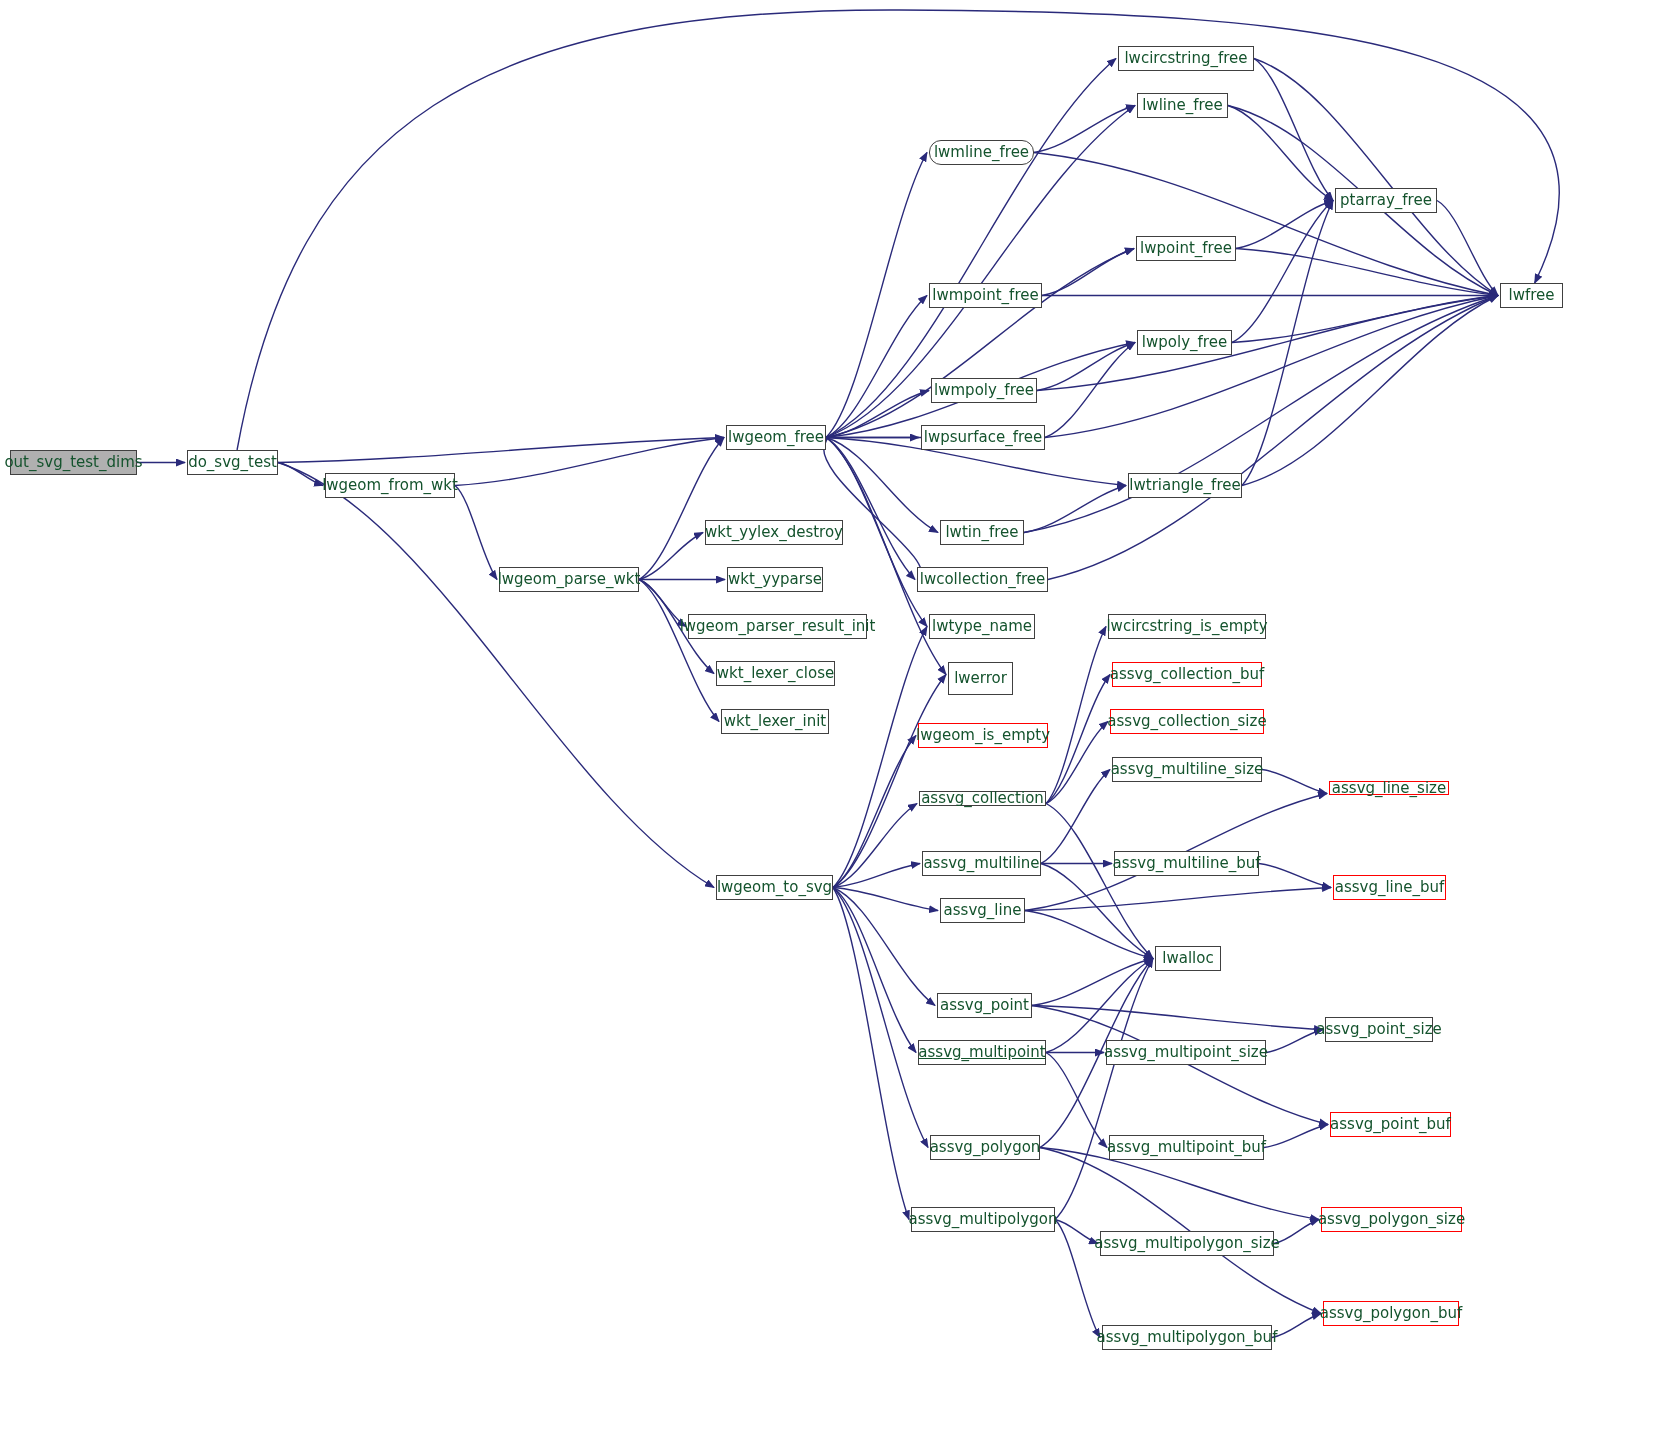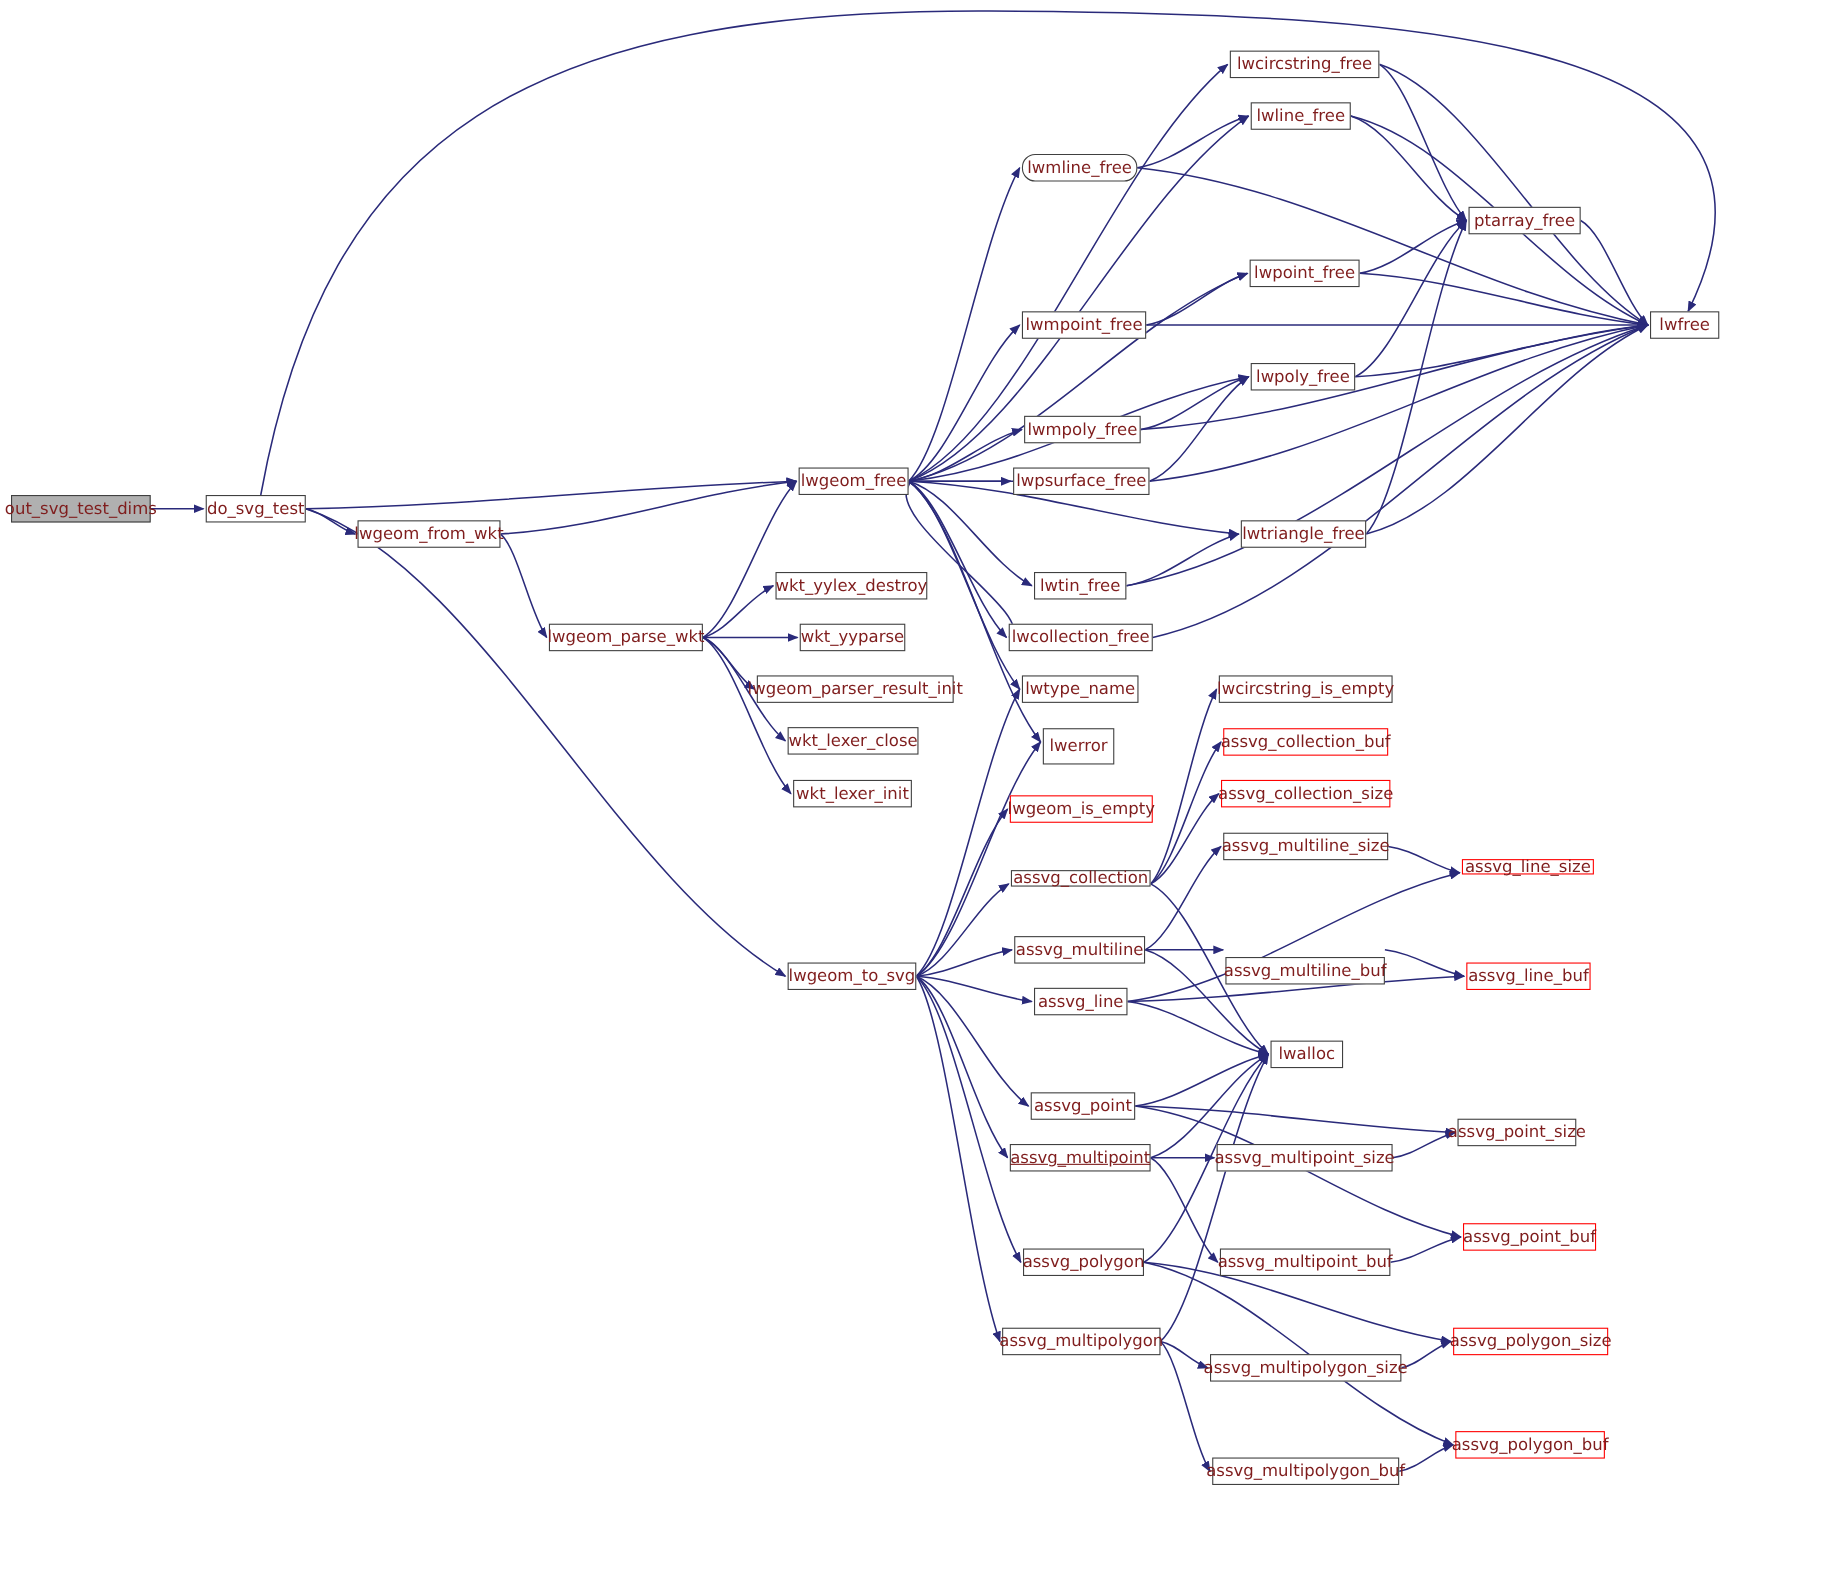--- a/index.html
+++ b/index.html
@@ -1,21 +1,21 @@
 <!DOCTYPE html>
 <html><head>
 <meta charset="utf-8">
 <style>
   html,body{margin:0;padding:0;background:#ffffff;}
   #canvas{position:relative;width:1679px;height:1451px;background:#ffffff;
           font-family:"DejaVu Sans","Liberation Sans",sans-serif;overflow:hidden;}
   svg.edges{position:absolute;left:0;top:0;width:1679px;height:1451px;}
   .node{position:absolute;box-sizing:border-box;display:flex;align-items:center;
         justify-content:center;background:#ffffff;border:1px solid #404040;
-        font-size:15px;color:#7f1d1d;white-space:nowrap;line-height:1;}
+        font-size:15px;color:#14532d;white-space:nowrap;line-height:1;}
   .node.red{border:1px solid #ff0000;}
   .node.root{background:#b0b0b0;border:1px solid #404040;}
 </style>
 </head>
 <body>
 
 <div id="canvas">
   <svg class="edges" viewBox="0 0 1679 1451" xmlns="http://www.w3.org/2000/svg">
     <defs>
       <marker id="ah" markerWidth="10" markerHeight="8" refX="9" refY="4" orient="auto" markerUnits="userSpaceOnUse">
@@ -140,21 +140,21 @@
       <div class="node" style="left: 929px; top: 614px; width: 106px; height: 25px;">lwtype_name</div>
       <div class="node" style="left: 948px; top: 662px; width: 65px; height: 33px;">lwerror</div>
       <div class="node" style="left: 1108px; top: 614px; width: 158px; height: 25px;">lwcircstring_is_empty</div>
       <div class="node red" style="left: 1112px; top: 662px; width: 150px; height: 25px;">assvg_collection_buf</div>
       <div class="node red" style="left: 1110px; top: 709px; width: 154px; height: 25px;">assvg_collection_size</div>
       <div class="node red" style="left: 918px; top: 723px; width: 130px; height: 25px;">lwgeom_is_empty</div>
       <div class="node" style="left: 1112px; top: 757px; width: 150px; height: 25px;">assvg_multiline_size</div>
       <div class="node red" style="left: 1329px; top: 781px; width: 120px; height: 14px;">assvg_line_size</div>
       <div class="node" style="left: 919px; top: 791px; width: 127px; height: 15px;">assvg_collection</div>
       <div class="node" style="left: 922px; top: 851px; width: 119px; height: 25px;">assvg_multiline</div>
-      <div class="node" style="left: 1114px; top: 870px; width: 145px; height: 25px;">assvg_multiline_buf</div>
+      <div class="node" style="left: 1114px; top: 851px; width: 145px; height: 25px;">assvg_multiline_buf</div>
       <div class="node red" style="left: 1333px; top: 875px; width: 113px; height: 25px;">assvg_line_buf</div>
       <div class="node" style="left: 716px; top: 875px; width: 117px; height: 25px;">lwgeom_to_svg</div>
       <div class="node" style="left: 940px; top: 898px; width: 85px; height: 25px;">assvg_line</div>
       <div class="node" style="left: 1155px; top: 946px; width: 66px; height: 25px;">lwalloc</div>
       <div class="node" style="left: 937px; top: 993px; width: 95px; height: 25px;">assvg_point</div>
       <div class="node" style="left: 1325px; top: 1017px; width: 108px; height: 25px;">assvg_point_size</div>
       <div class="node" style="left: 918px; top: 1040px; width: 128px; height: 25px; text-decoration: underline;">assvg_multipoint</div>
       <div class="node" style="left: 1106px; top: 1040px; width: 160px; height: 25px;">assvg_multipoint_size</div>
       <div class="node red" style="left: 1330px; top: 1112px; width: 121px; height: 25px;">assvg_point_buf</div>
       <div class="node" style="left: 930px; top: 1135px; width: 110px; height: 25px;">assvg_polygon</div>

